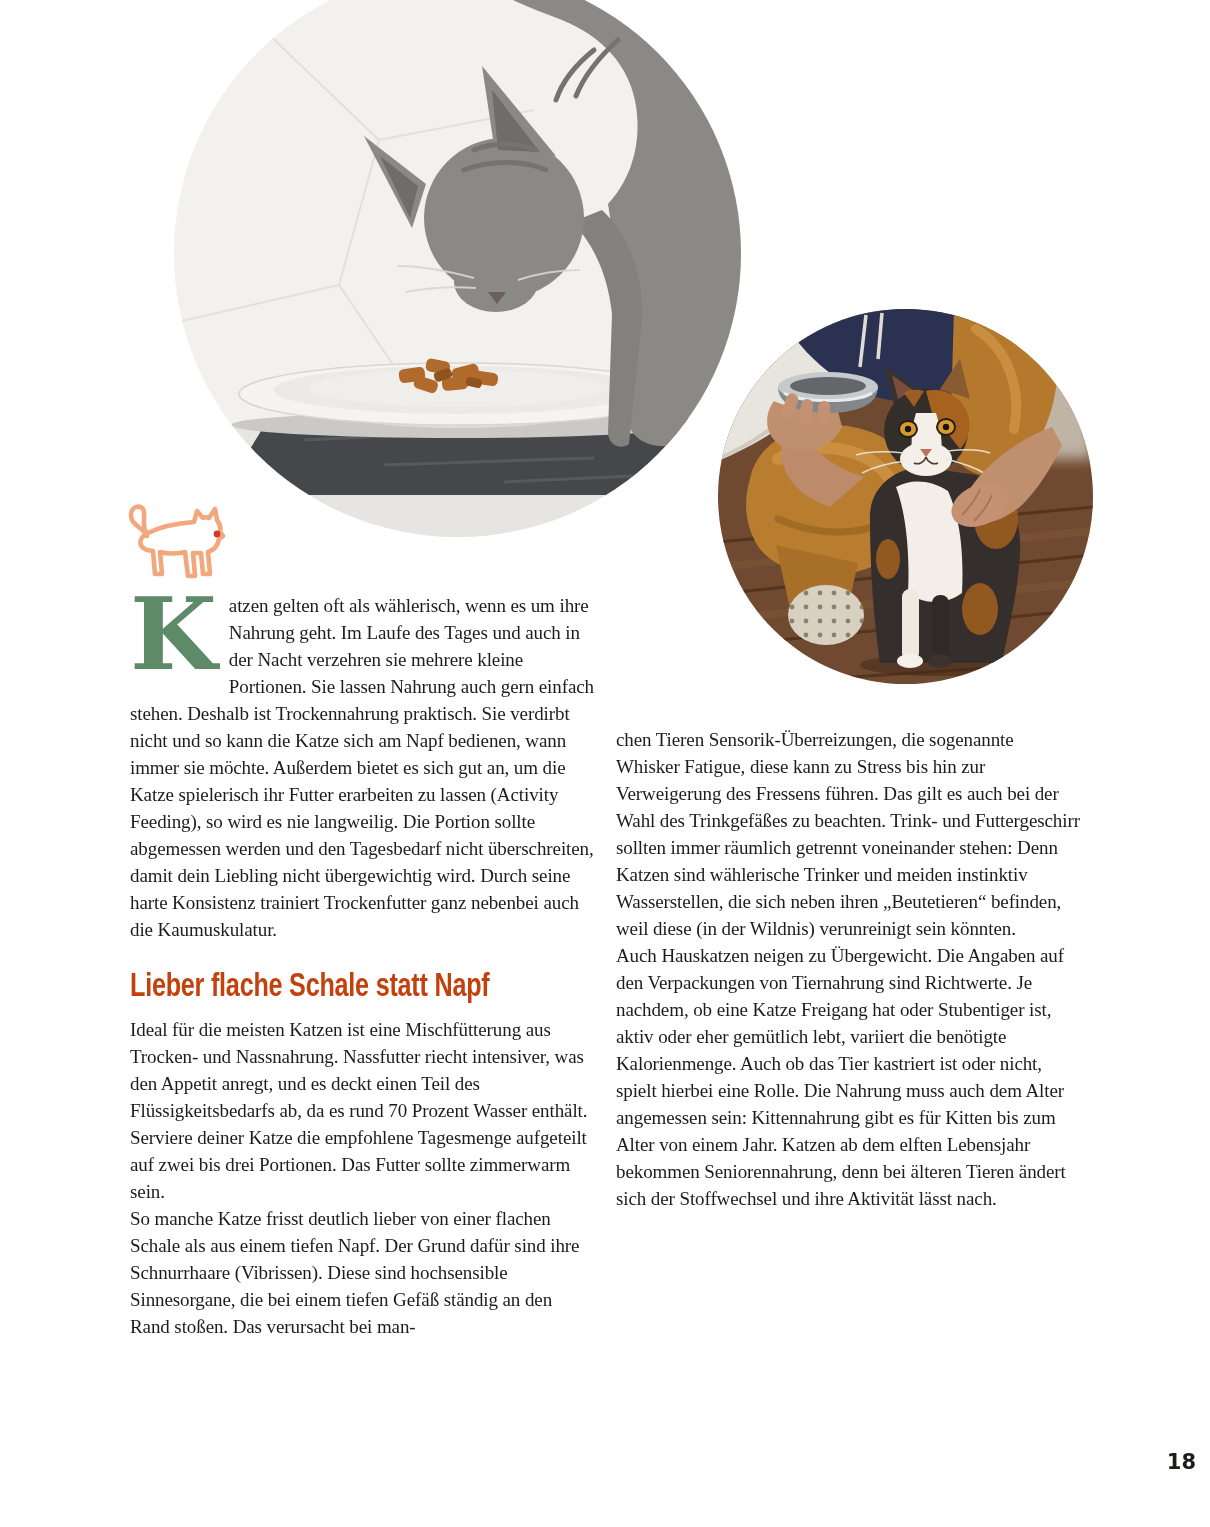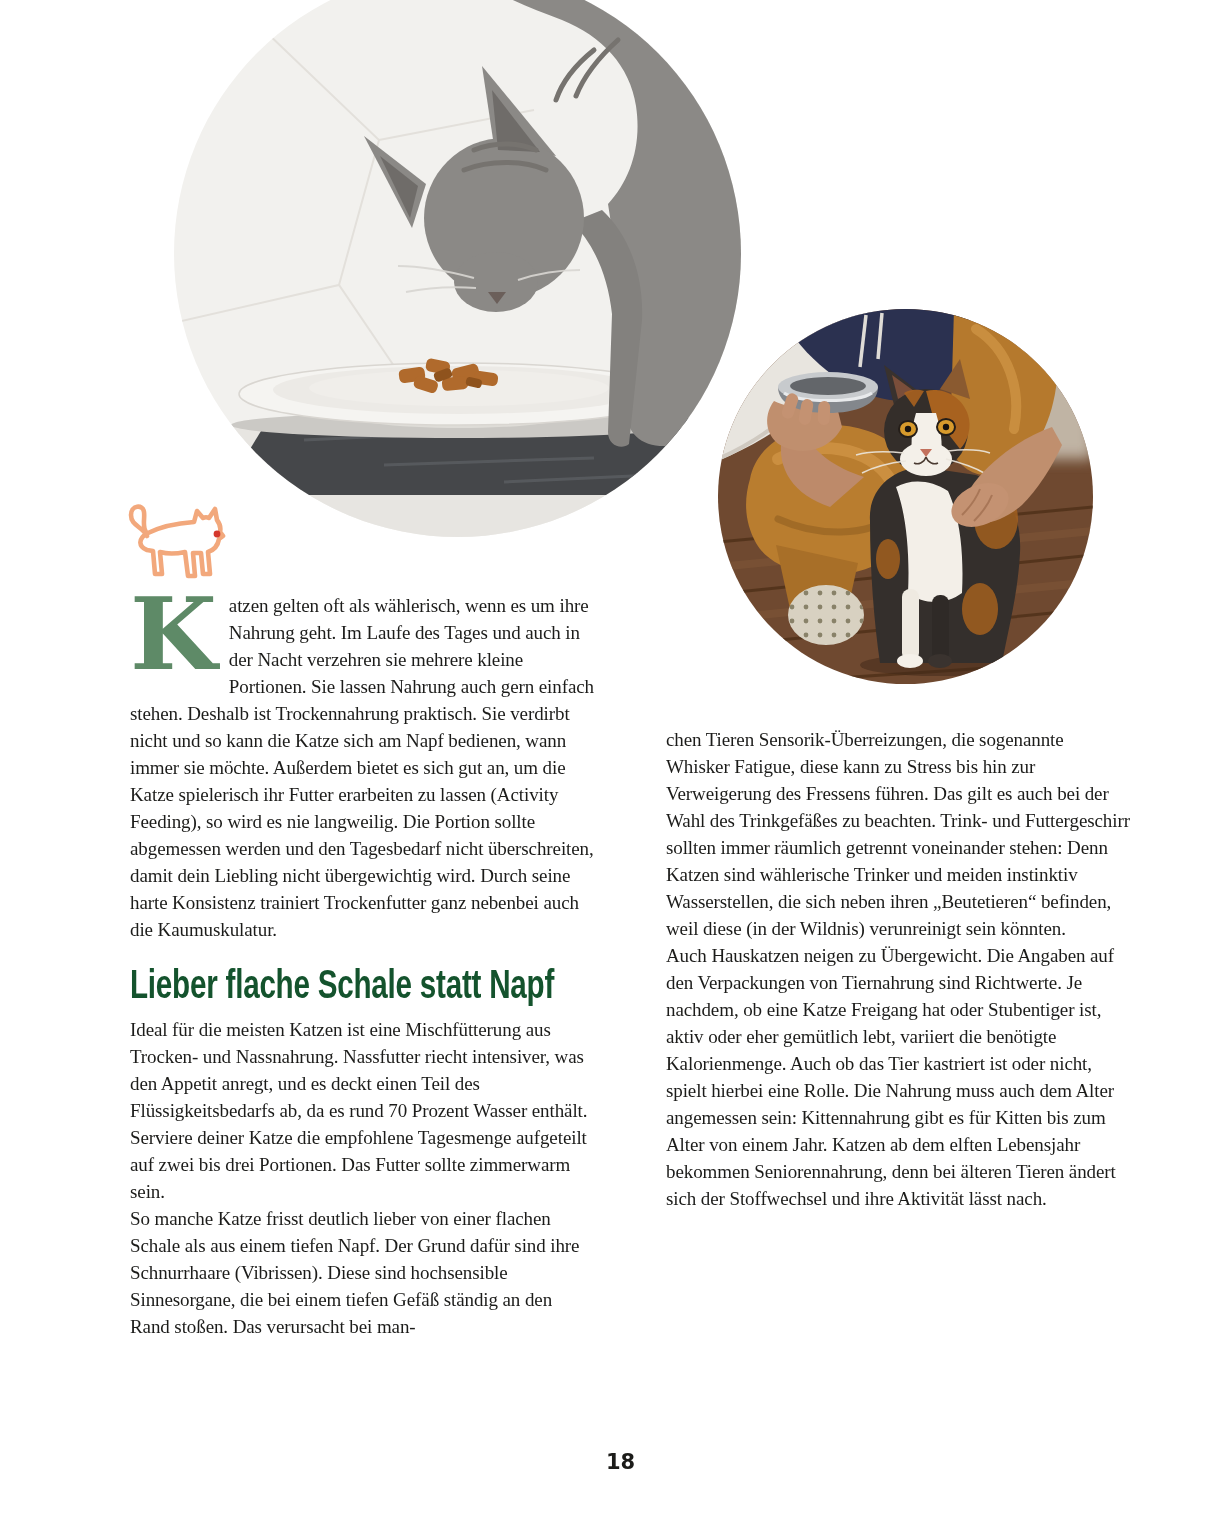--- a/index.html
+++ b/index.html
@@ -19,21 +19,21 @@
   .photo-top  { left: 174px; top: -30px; width: 567px; height: 567px; }
   .photo-right{ left: 718px; top: 309px; width: 375px; height: 375px; }
   .cat-icon   { left: 124px; top: 494px; width: 104px; height: 96px; position: absolute; }
   .cat-icon svg { display: block; width: 100%; height: 100%; }
 
   .col {
     position: absolute;
     color: #1c1c1a;
   }
   .col-left  { left: 130px; top: 592px;  width: 466px; }
-  .col-right { left: 666px; top: 726px;  width: 464px; }
+  .col-right { left: 616px; top: 726px;  width: 464px; }
 
   .col p {
     margin: 0;
     font-family: "Liberation Serif", serif;
     font-size: 19px;
     line-height: 27px;
     letter-spacing: -0.1px;
     text-align: left;
   }
   .dropcap {
@@ -42,35 +42,35 @@
     font-weight: bold;
     font-size: 100px;
     line-height: 81px;
     color: #5e8a67;
     margin: 2px 12px 0 0;
   }
   h2.sub {
     margin: 24px 0 15px 0;
     font-family: "Liberation Sans", sans-serif;
     font-weight: bold;
-    font-size: 40px;
+    font-size: 34px;
     line-height: 34px;
-    color: #14532d;
+    color: #c2410c;
   }
   .condense {
     display: inline-block;
     transform: scaleX(0.74);
     transform-origin: 0 50%;
     white-space: nowrap;
     letter-spacing: -0.3px;
   }
   .page-number {
     position: absolute;
     left: 0; right: 14px; top: 1450px;
-    text-align: center;
+    text-align: right;
     font-family: "DejaVu Sans", sans-serif;
     font-weight: bold;
     font-size: 21px;
     color: #1c1c1a;
     margin-left: 45px;
   }
 </style>
 </head>
 <body>
 

